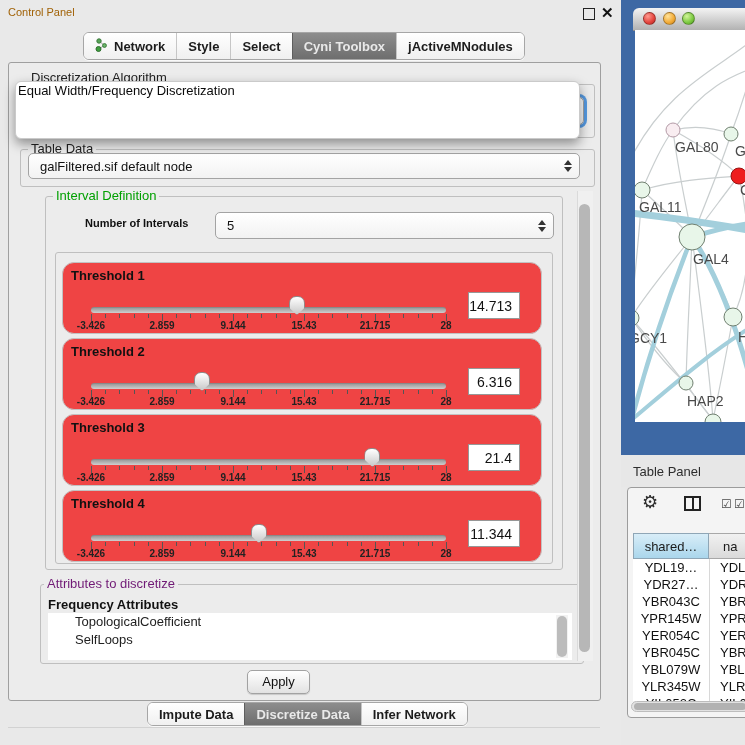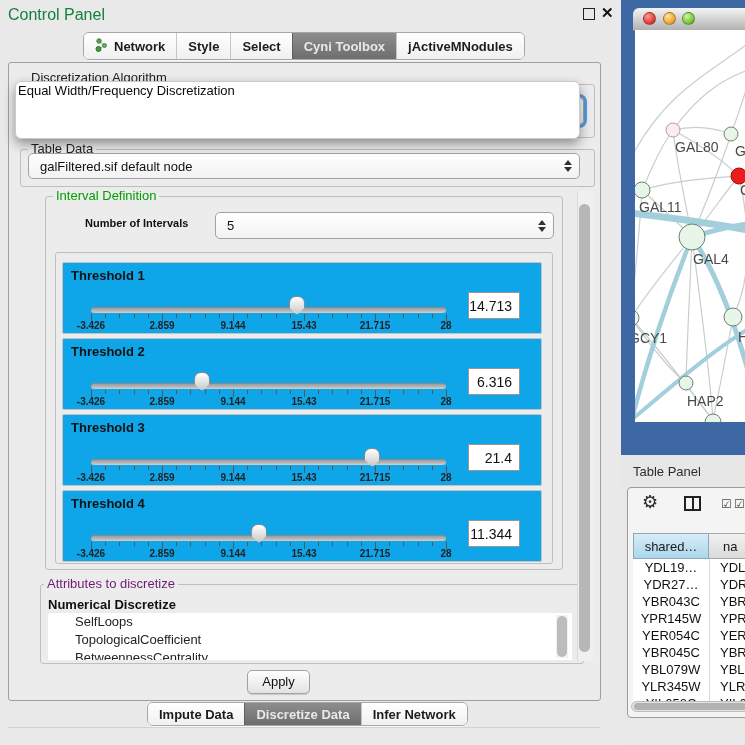--- a/index.html
+++ b/index.html
@@ -2,21 +2,21 @@
 <html><head>
 <meta charset="utf-8">
 <style>
   html,body{margin:0;padding:0;}
   body{width:745px;height:745px;position:relative;overflow:hidden;background:#e8e8e8;
        font-family:"Liberation Sans",sans-serif;-webkit-font-smoothing:antialiased;}
   .abs{position:absolute;}
 
   
   #control-panel{left:0;top:0;width:621px;height:745px;background:#e9e9e9;}
-  #cp-title{left:8px;top:6px;font-size:16px;color:#15803d;}
+  #cp-title{left:8px;top:6px;font-size:11px;color:#a16207;}
   #float-btn{left:583px;top:8px;width:10px;height:10px;border:1.6px solid #222;background:transparent;}
   #close-btn{left:601px;top:4px;font-size:15px;font-weight:bold;color:#111;}
 
   .segmented{display:flex;align-items:stretch;border:1px solid #a6a6a6;border-radius:6px;
              background:#fdfdfd;overflow:hidden;box-shadow:0 1px 0 rgba(255,255,255,.7);}
   .segment{display:flex;align-items:center;gap:6px;padding:0 11px;font-size:13px;font-weight:bold;
            color:#1c1c1c;border-left:1px solid #c6c6c6;background:linear-gradient(#ffffff,#f0f0f0);}
   .segment:first-child{border-left:none;}
   .segment.selected{background:linear-gradient(#8d8d8d,#6e6e6e);color:#e9e9e9;border-left-color:#5e5e5e;}
   #top-tabs{left:83px;top:32px;height:26px;border-radius:6px;}
@@ -53,22 +53,22 @@
   #v-thumb{left:579px;top:204px;width:11px;height:448px;background:#b7b7b7;border-radius:6px;}
 
   #interval-group{left:45px;top:196px;width:516px;height:372px;}
   #interval-title{left:53px;top:188px;color:#00a000;}
   #noi-label{left:85px;top:217px;font-size:11px;font-weight:bold;color:#111;}
   #noi-combo{left:215px;top:212px;width:337px;height:25px;}
 
   #thr-group{left:55px;top:252px;width:496px;height:310px;}
   #thr-title{left:63px;top:244px;color:#2222cc;}
 
-  .threshold-panel{position:absolute;left:62px;width:478px;height:70px;background:#0ea5e9;
-                   border:1px solid #c2c2c2;border-radius:2px;}
+  .threshold-panel{position:absolute;left:62px;width:478px;height:70px;background:#ef4444;
+                   border:1px solid #c2c2c2;border-radius:12px;}
   .thr-label{position:absolute;left:8px;top:5px;font-size:13px;font-weight:bold;color:#111;}
   .track{position:absolute;left:28px;top:44px;width:355px;height:5px;border-radius:3px;
          background:linear-gradient(#9b9b9b,#cfcfcf);border-top:1px solid #8a8a8a;}
   .thumb{position:absolute;top:33px;width:14px;height:17px;
          background:linear-gradient(#ffffff,#c9c9c9);border:1px solid #8d8d8d;
          border-radius:7px 7px 2px 2px;
          clip-path:polygon(0 0,100% 0,100% 60%,50% 100%,0 60%);}
   .ticks{position:absolute;left:28px;top:51px;width:355px;height:8px;}
   .tick{position:absolute;top:0;width:1px;background:#555;}
   .tick.minor{height:4px;}
@@ -360,25 +360,24 @@
         <span style="left: 40%;">9.144</span>
         <span style="left: 60%;">15.43</span>
         <span style="left: 80%;">21.715</span>
         <span style="left: 100%;">28</span>
       </div>
     <div class="value-box">11.344</div>
   </div>
 
   <div class="abs group" id="attr-group"></div>
   <span class="abs group-title" id="attr-title">Attributes to discretize</span>
-  <span class="abs" id="attr-subtitle">Numerical Discretize</span>
+  <span class="abs" id="attr-subtitle">Frequency Attributes</span>
   <div class="abs" id="attr-list">
+      <div class="li">TopologicalCoefficient</div>
       <div class="li">SelfLoops</div>
-      <div class="li">TopologicalCoefficient</div>
-      <div class="li">BetweennessCentrality</div>
     </div>
   <div class="abs" id="attr-scrollbar">
     <div class="abs" id="attr-thumb" style="left:1px;top:1px"></div>
   </div>
 
   <div class="abs" id="apply-btn">Apply</div>
 
   <div class="abs segmented" id="bottom-tabs">
     <div class="segment">
       <span>Impute Data</span>

